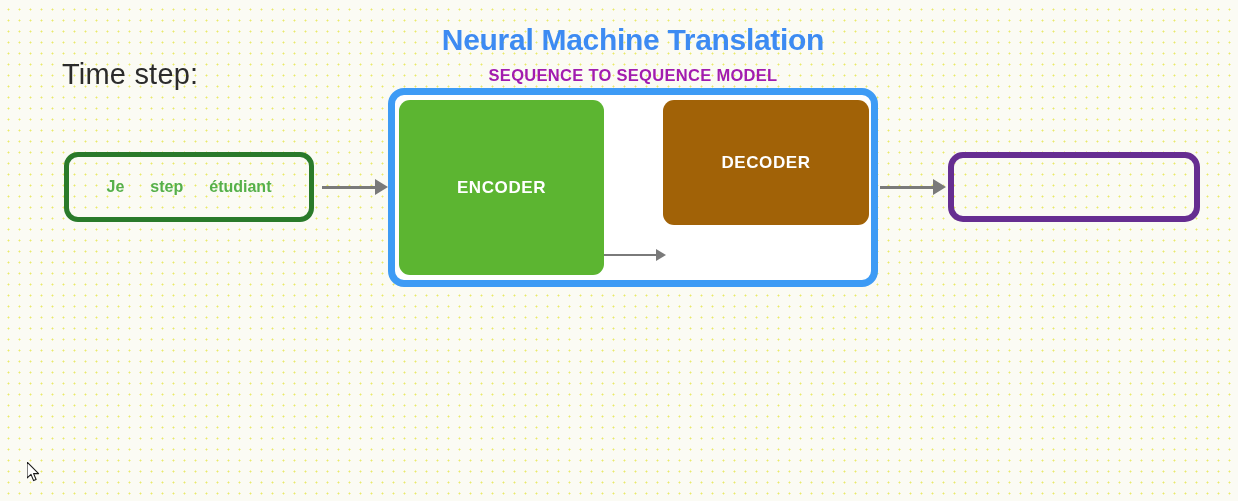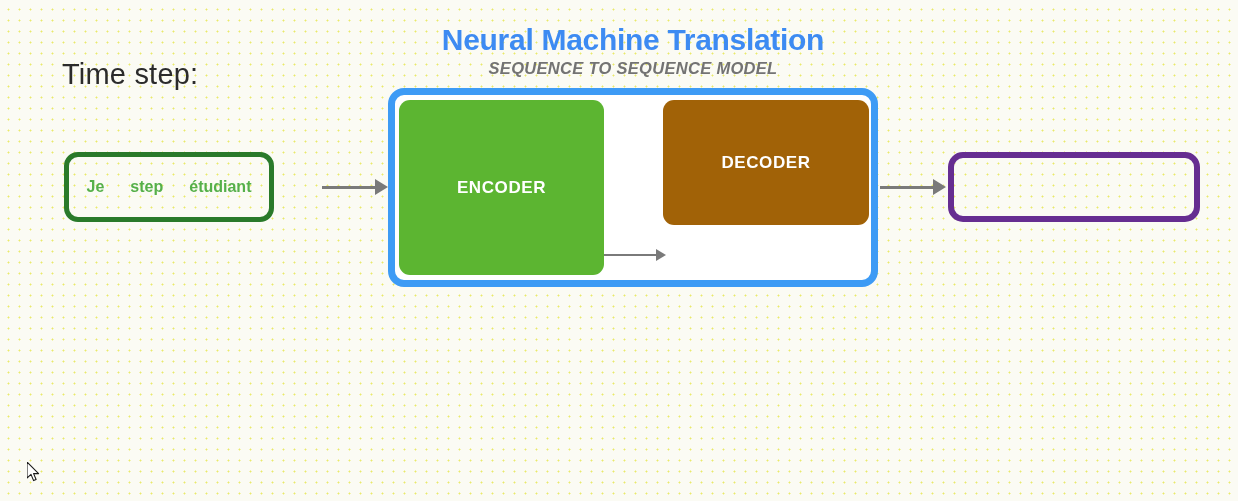--- a/index.html
+++ b/index.html
@@ -41,35 +41,34 @@
   }
   #nmt-title {
     font-size: 30px;
     font-weight: bold;
     color: #3d8bf2;
     letter-spacing: -0.3px;
     line-height: 1.05;
     white-space: nowrap;
   }
   #nmt-subtitle {
-    margin-top: 3px;
+    margin-top: 10px;
     font-size: 16.5px;
     font-weight: bold;
-    color: #737373;
+    color: #a21caf;
     letter-spacing: 0.3px;
     white-space: nowrap;
-    font-style: italic;
   }
 
   
   #source-box {
     position: absolute;
     left: 64px;
     top: 152px;
-    width: 210px;
+    width: 250px;
     height: 70px;
     box-sizing: border-box;
     border: 5px solid #2a7a2a;
     border-radius: 14px;
     background: transparent;
     display: flex;
     align-items: center;
     justify-content: center;
   }
   #source-tokens {

